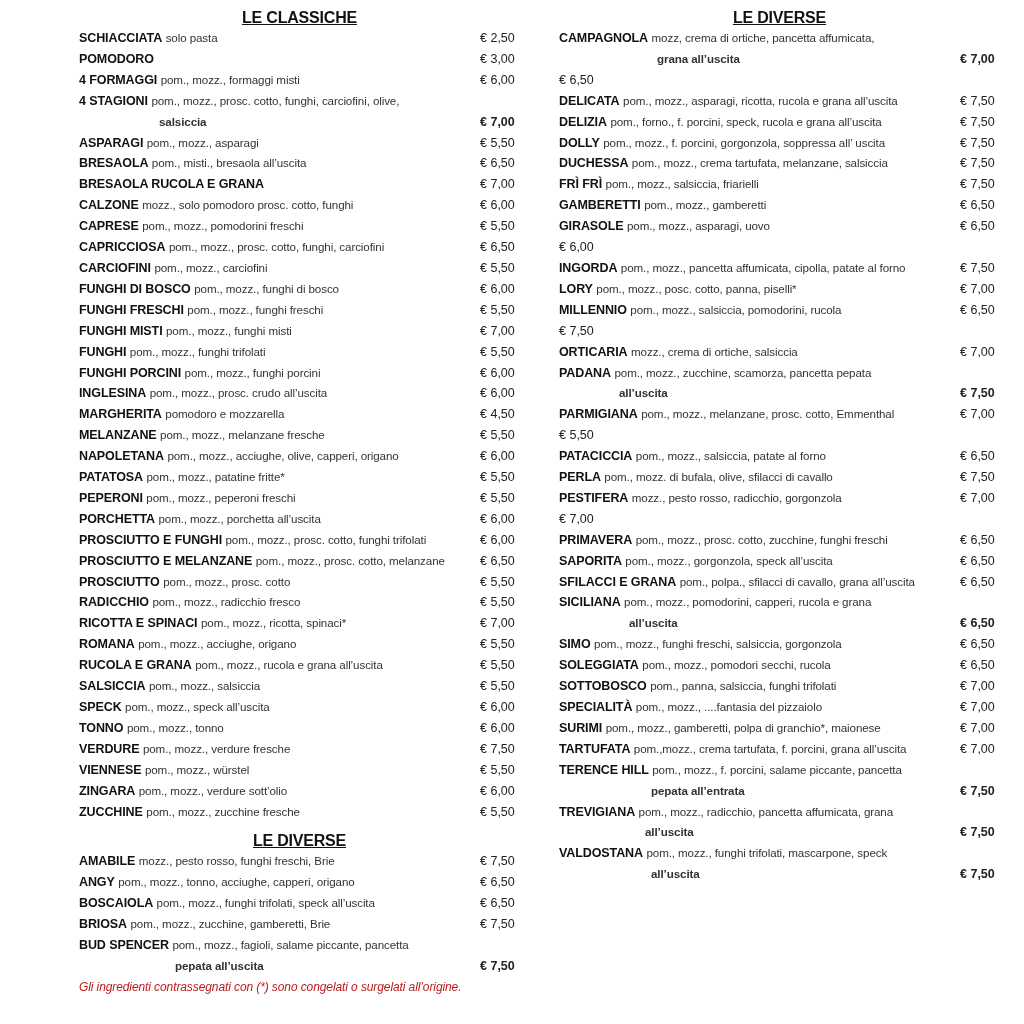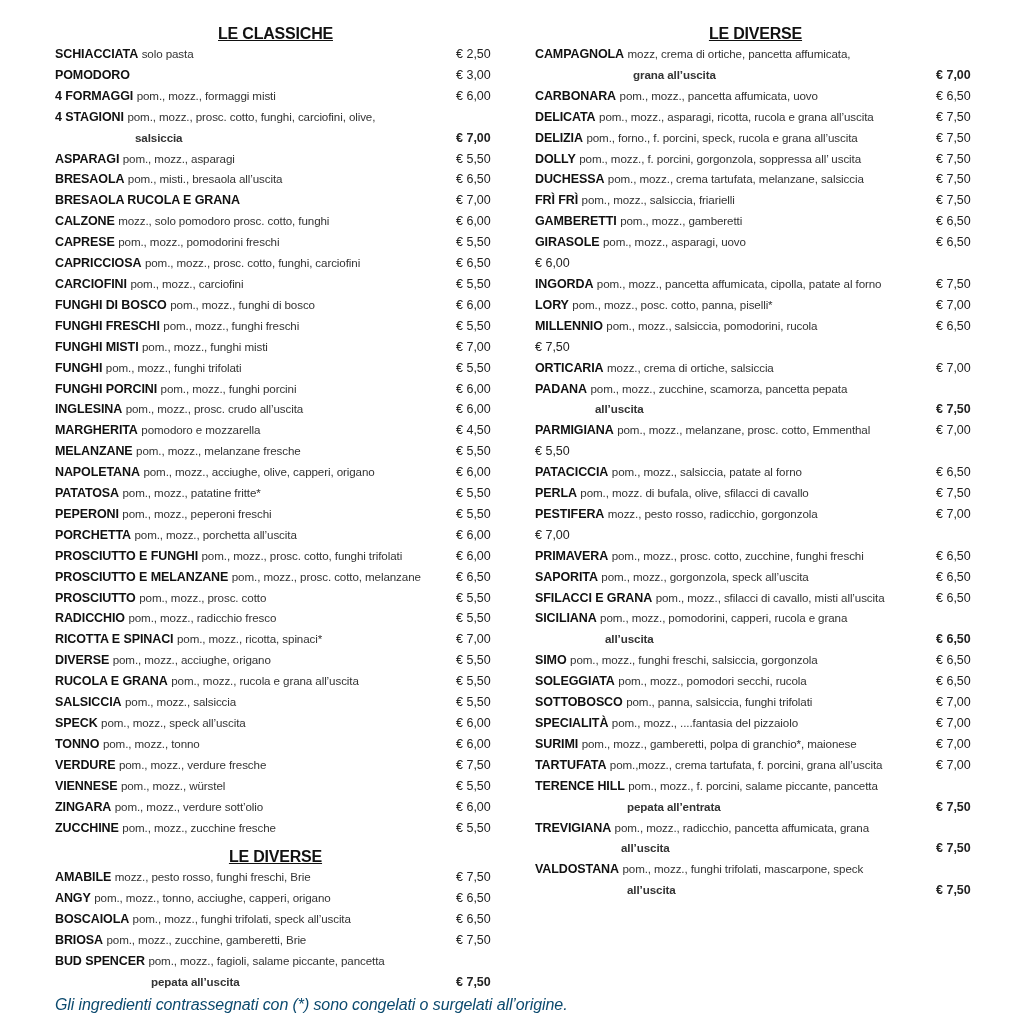--- a/index.html
+++ b/index.html
@@ -1,40 +1,40 @@
 <!DOCTYPE html>
 <html><head>
 <meta charset="utf-8">
 <style>
   html, body { margin: 0; padding: 0; background: #ffffff; }
   body {
     width: 1024px; height: 1024px; overflow: hidden; position: relative;
     font-family: "Liberation Sans", "DejaVu Sans", sans-serif;
     color: #1a1a1a;
   }
-  .col { position: absolute; top: 16px; }
+  .col { position: absolute; top: 0; margin-left: 24px; }
   .col-left { left: 55px; width: 441px; }
   .col-right { left: 535px; width: 441px; }
   .section-title {
     text-align: center; font-weight: bold; font-size: 16px;
     text-decoration: underline; height: 20px; line-height: 20px;
     color: #111; letter-spacing: -0.2px;
   }
   .title-top { margin-top: 8px; }
   .title-mid { margin-top: 9px; }
   .item { font-size: 12.5px; line-height: 20.9px; position: relative; }
   .row { display: flex; justify-content: space-between; white-space: nowrap; }
   .name { font-weight: bold; color: #111; letter-spacing: -0.1px; }
   .desc { color: #333; font-size: 11.6px; letter-spacing: -0.1px; }
   .price { color: #222; font-size: 12.5px; width: 40px; text-align: left; flex-shrink: 0; }
   .line1 { white-space: nowrap; overflow: visible; }
   .cont { display: flex; justify-content: space-between; font-weight: bold; }
   .cont .desc { display: inline-block; }
   .footnote {
-    font-style: italic; color: #0c4a6e; font-size: 16px; margin-top: 3px;
+    font-style: italic; color: #b91c1c; font-size: 12px; margin-top: 3px;
     white-space: nowrap; letter-spacing: -0.1px;
   }
 </style>
 </head>
 <body>
 
 <div class="col col-left">
   <div class="section-title title-top">LE CLASSICHE</div>
   <div id="list-classiche">
       <div class="item">
@@ -201,21 +201,21 @@
         </div>
       </div>
       <div class="item">
         <div class="row">
           <span><span class="name">RICOTTA E SPINACI</span> <span class="desc">pom., mozz., ricotta, spinaci*</span></span>
           <span class="price">€ 7,00</span>
         </div>
       </div>
       <div class="item">
         <div class="row">
-          <span><span class="name">DIVERSE</span> <span class="desc">pom., mozz., acciughe, origano</span></span>
+          <span><span class="name">ROMANA</span> <span class="desc">pom., mozz., acciughe, origano</span></span>
           <span class="price">€ 5,50</span>
         </div>
       </div>
       <div class="item">
         <div class="row">
           <span><span class="name">RUCOLA E GRANA</span> <span class="desc">pom., mozz., rucola e grana all’uscita</span></span>
           <span class="price">€ 5,50</span>
         </div>
       </div>
       <div class="item">
@@ -303,21 +303,20 @@
   <div id="list-diverse-right">
       <div class="item">
         <div class="line1"><span class="name">CAMPAGNOLA</span> <span class="desc">mozz, crema di ortiche, pancetta affumicata,</span></div>
         <div class="cont">
           <span class="desc" style="padding-left: 98px;">grana all’uscita</span>
           <span class="price">€ 7,00</span>
         </div>
       </div>
       <div class="item">
         <div class="row">
-          <span><span class="name">CARBONARA</span> <span class="desc">pom., mozz., pancetta affumicata, uovo</span></span>
           <span class="price">€ 6,50</span>
         </div>
       </div>
       <div class="item">
         <div class="row">
           <span><span class="name">DELICATA</span> <span class="desc">pom., mozz., asparagi, ricotta, rucola e grana all’uscita</span></span>
           <span class="price">€ 7,50</span>
         </div>
       </div>
       <div class="item">
@@ -438,21 +437,21 @@
         </div>
       </div>
       <div class="item">
         <div class="row">
           <span><span class="name">SAPORITA</span> <span class="desc">pom., mozz., gorgonzola, speck all’uscita</span></span>
           <span class="price">€ 6,50</span>
         </div>
       </div>
       <div class="item">
         <div class="row">
-          <span><span class="name">SFILACCI E GRANA</span> <span class="desc">pom., mozz., sfilacci di cavallo, misti all’uscita</span></span>
+          <span><span class="name">SFILACCI E GRANA</span> <span class="desc">pom., polpa., sfilacci di cavallo, grana all’uscita</span></span>
           <span class="price">€ 6,50</span>
         </div>
       </div>
       <div class="item">
         <div class="line1"><span class="name">SICILIANA</span> <span class="desc">pom., mozz., pomodorini, capperi, rucola e  grana</span></div>
         <div class="cont">
           <span class="desc" style="padding-left: 70px;">all’uscita</span>
           <span class="price">€ 6,50</span>
         </div>
       </div>

